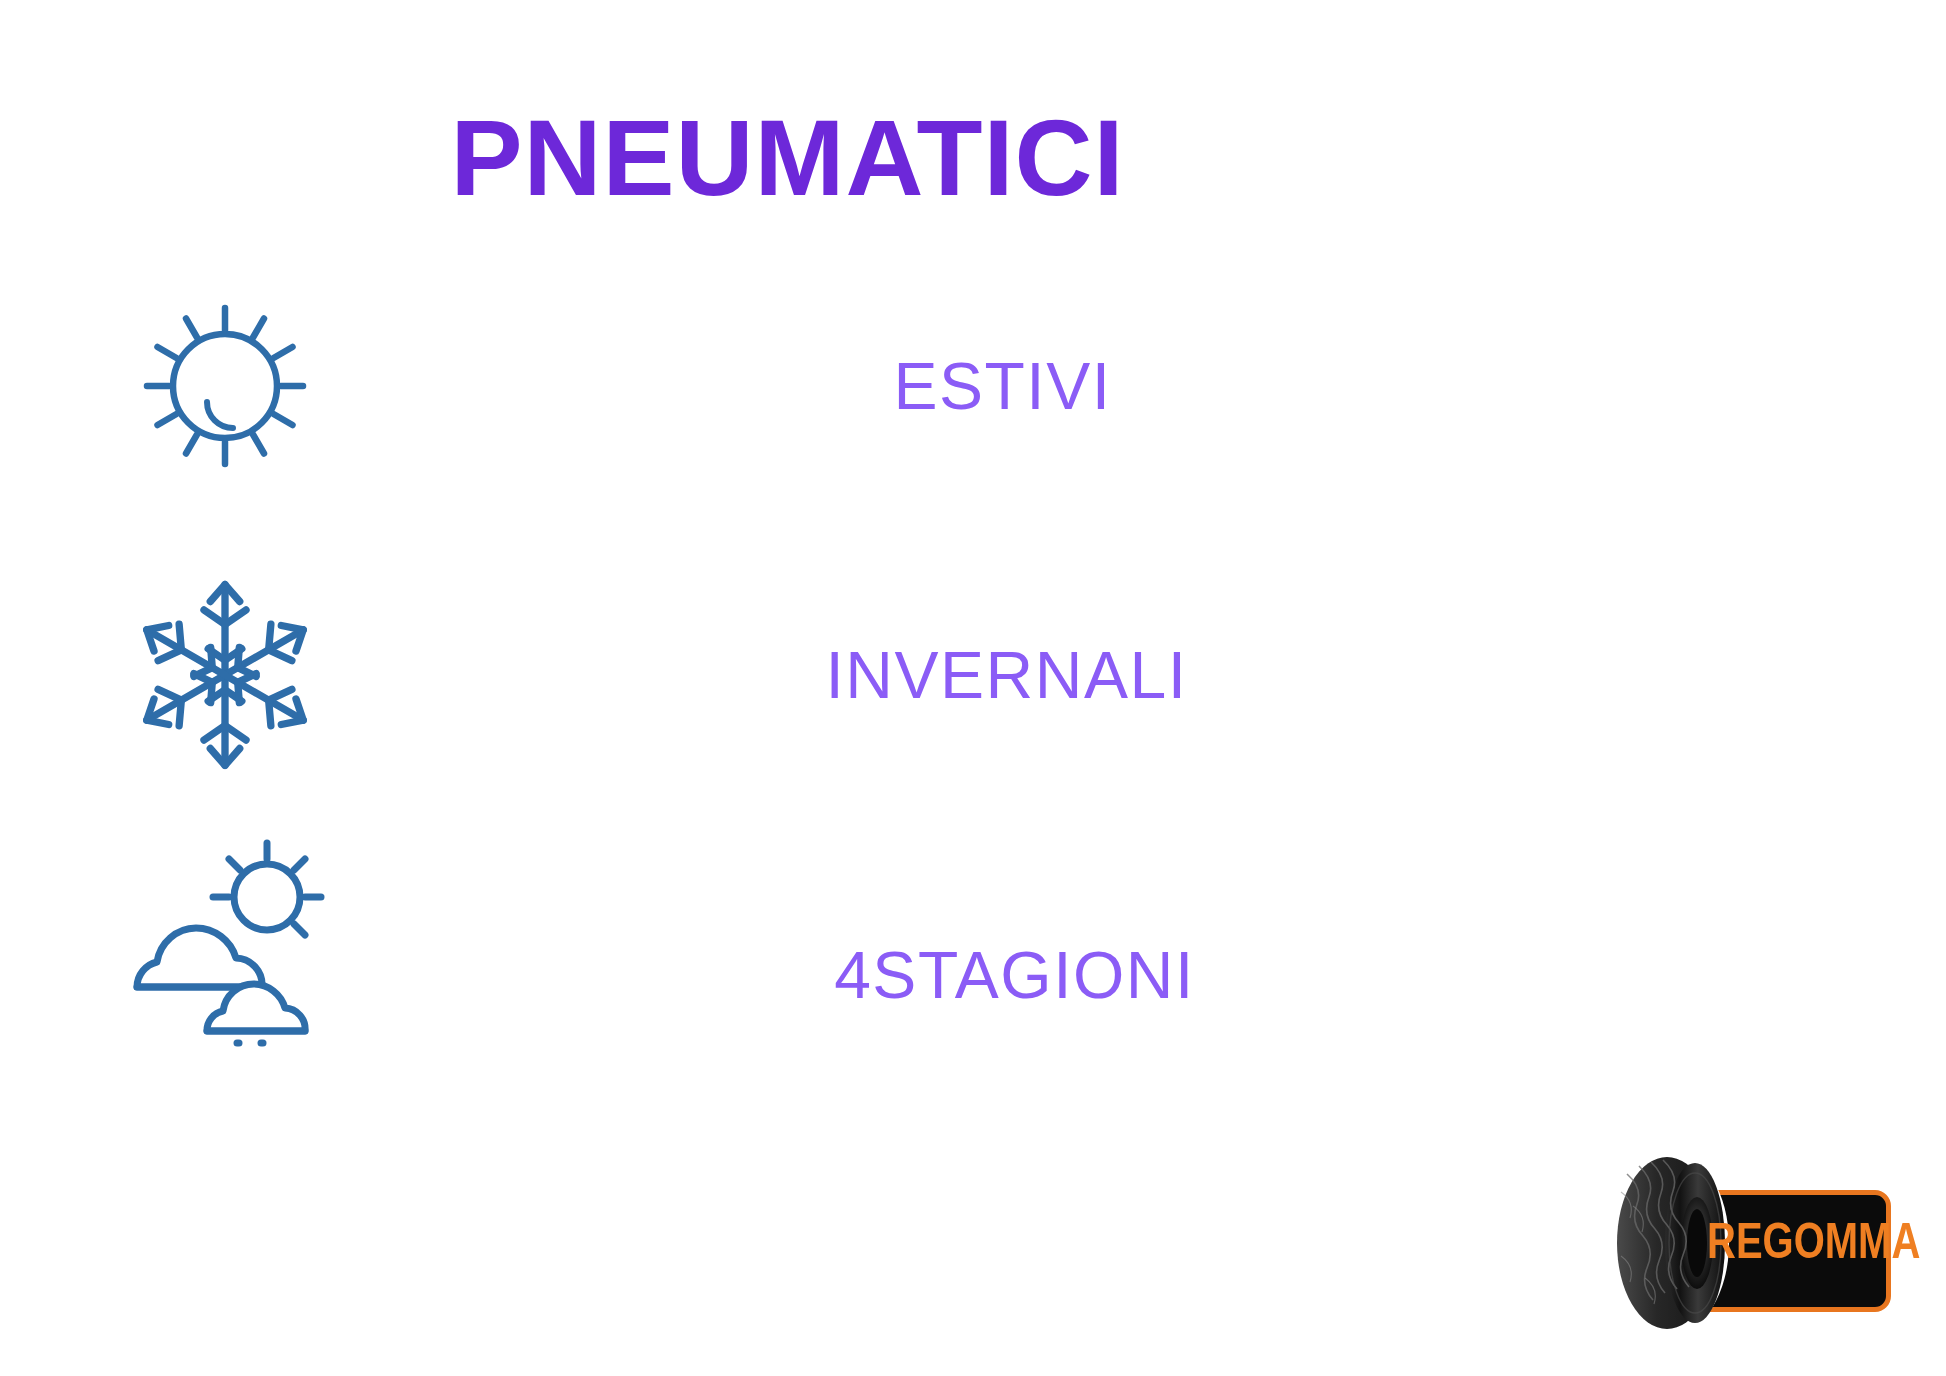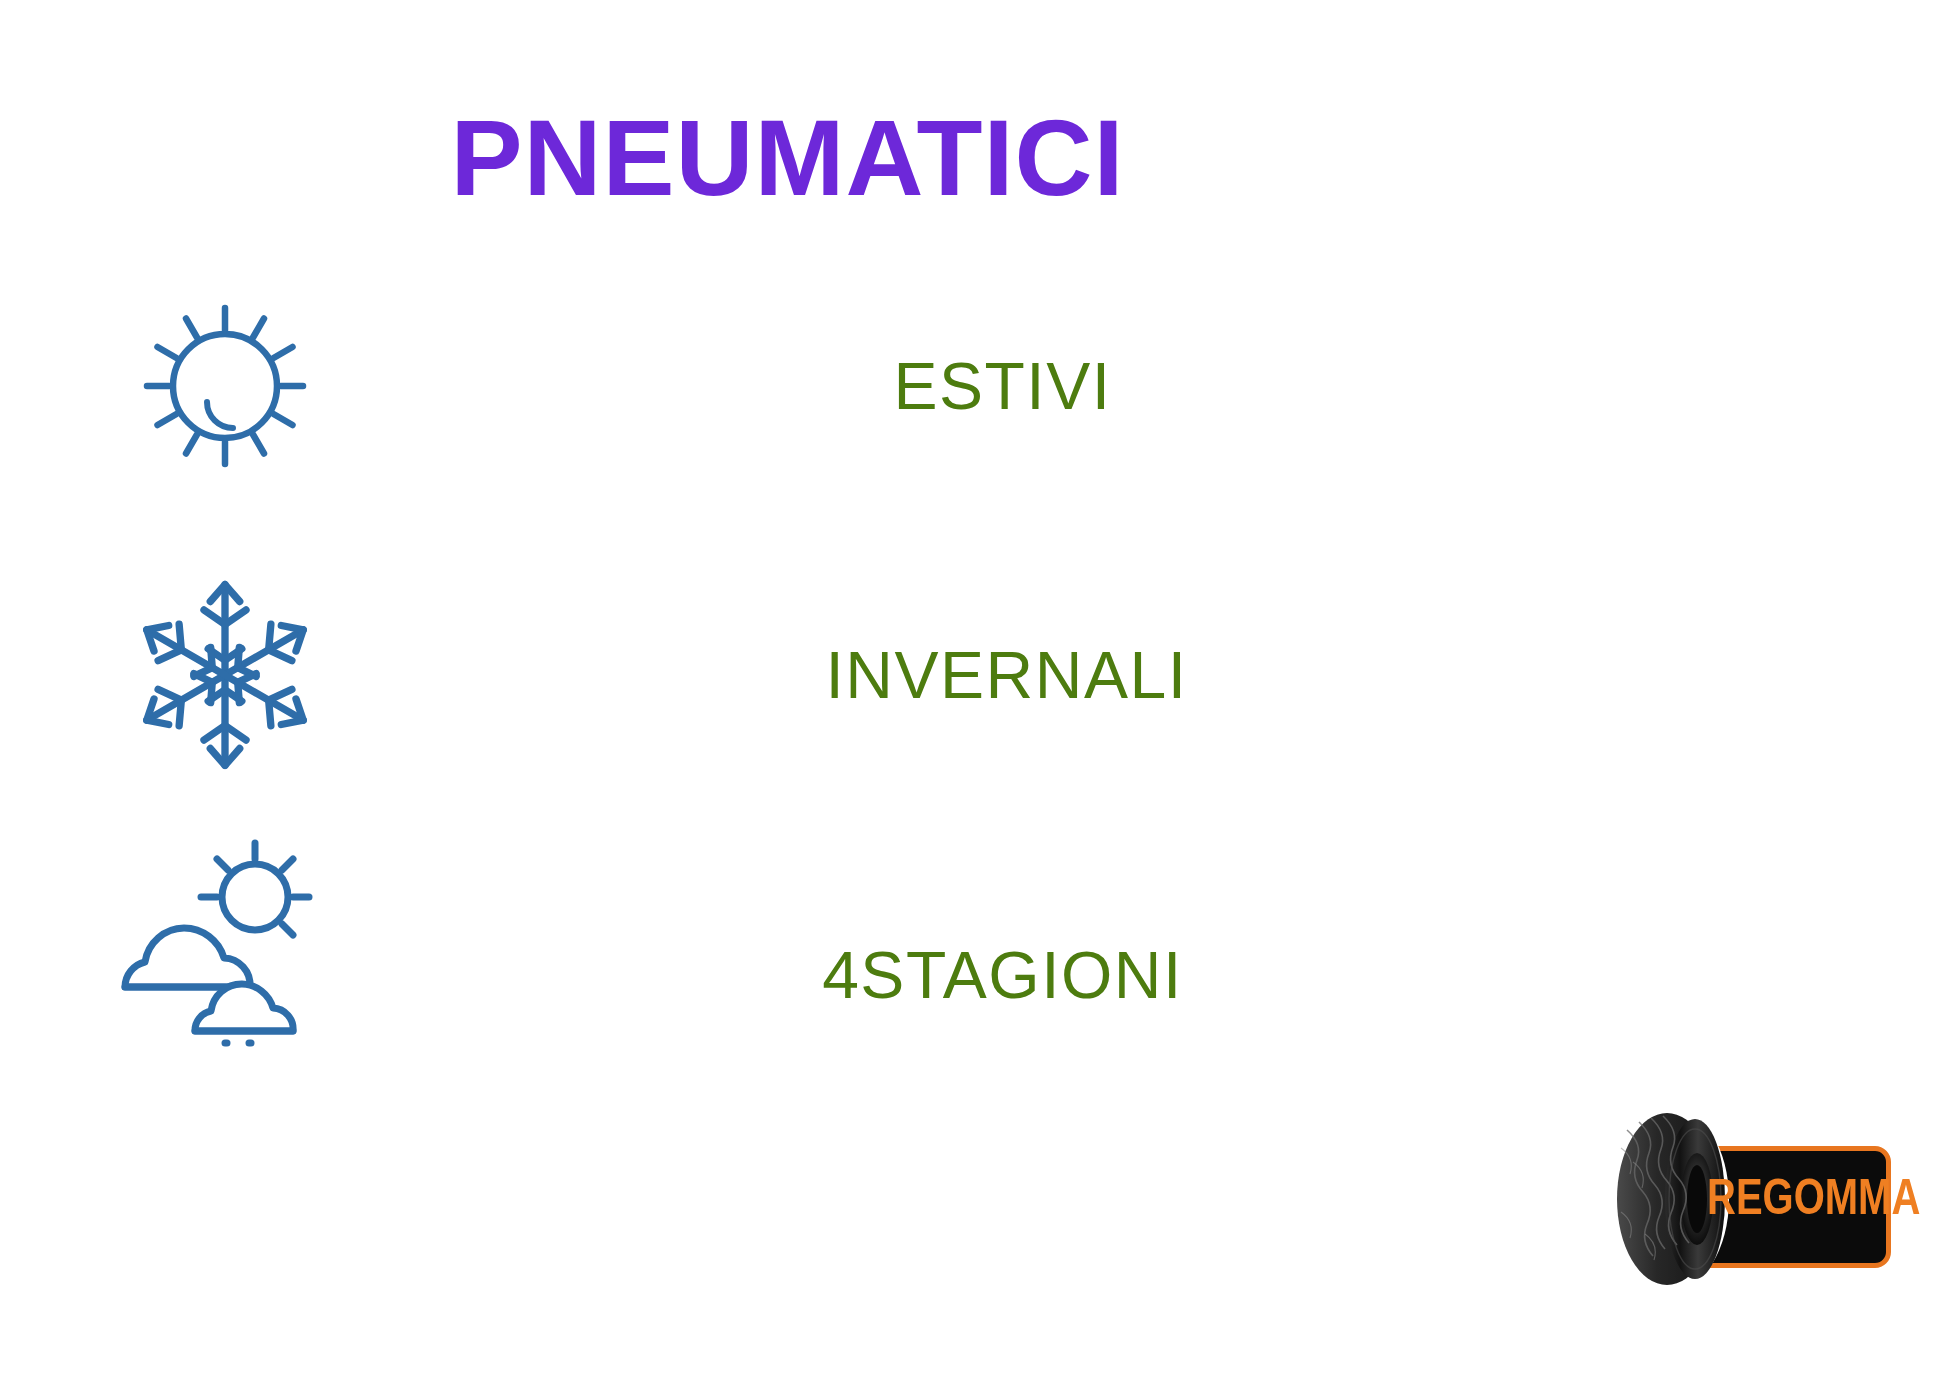--- a/index.html
+++ b/index.html
@@ -41,21 +41,21 @@
   .row {
     position: absolute;
     left: 0;
     width: 1575px;
     height: 260px;
     display: flex;
     align-items: center;
   }
   .row-1 { top: 256px; }
   .row-2 { top: 545px; gap: 8px; }
-  .row-3 { top: 830px; }
+  .row-3 { top: 830px; margin-left: 12px; }
 
   .icon-cell {
     width: 450px;
     min-width: 450px;
     height: 260px;
     display: flex;
     align-items: center;
     justify-content: center;
   }
   .icon-cell svg { display: block; overflow: visible; }
@@ -66,33 +66,33 @@
     display: flex;
     align-items: center;
     justify-content: center;
     padding-right: 20px;
     box-sizing: border-box;
   }
   .label {
     font-size: 66px;
     font-weight: 300;
     letter-spacing: 1.5px;
-    color: #4d7c0f;
+    color: #8b5cf6;
     white-space: nowrap;
   }
 
   
   .row-3 .icon-cell { align-items: flex-start; padding-top: 10px; }
   .row-3 .label-cell { align-items: center; padding-top: 30px; }
 
   
   .logo {
     position: absolute;
     left: 1607px;
-    top: 1102px;
+    top: 1146px;
     width: 286px;
     height: 216px;
   }
   .logo-badge {
     position: absolute;
     left: 36px;
     top: 44px;
     width: 248px;
     height: 122px;
     background: #0b0b0b;

